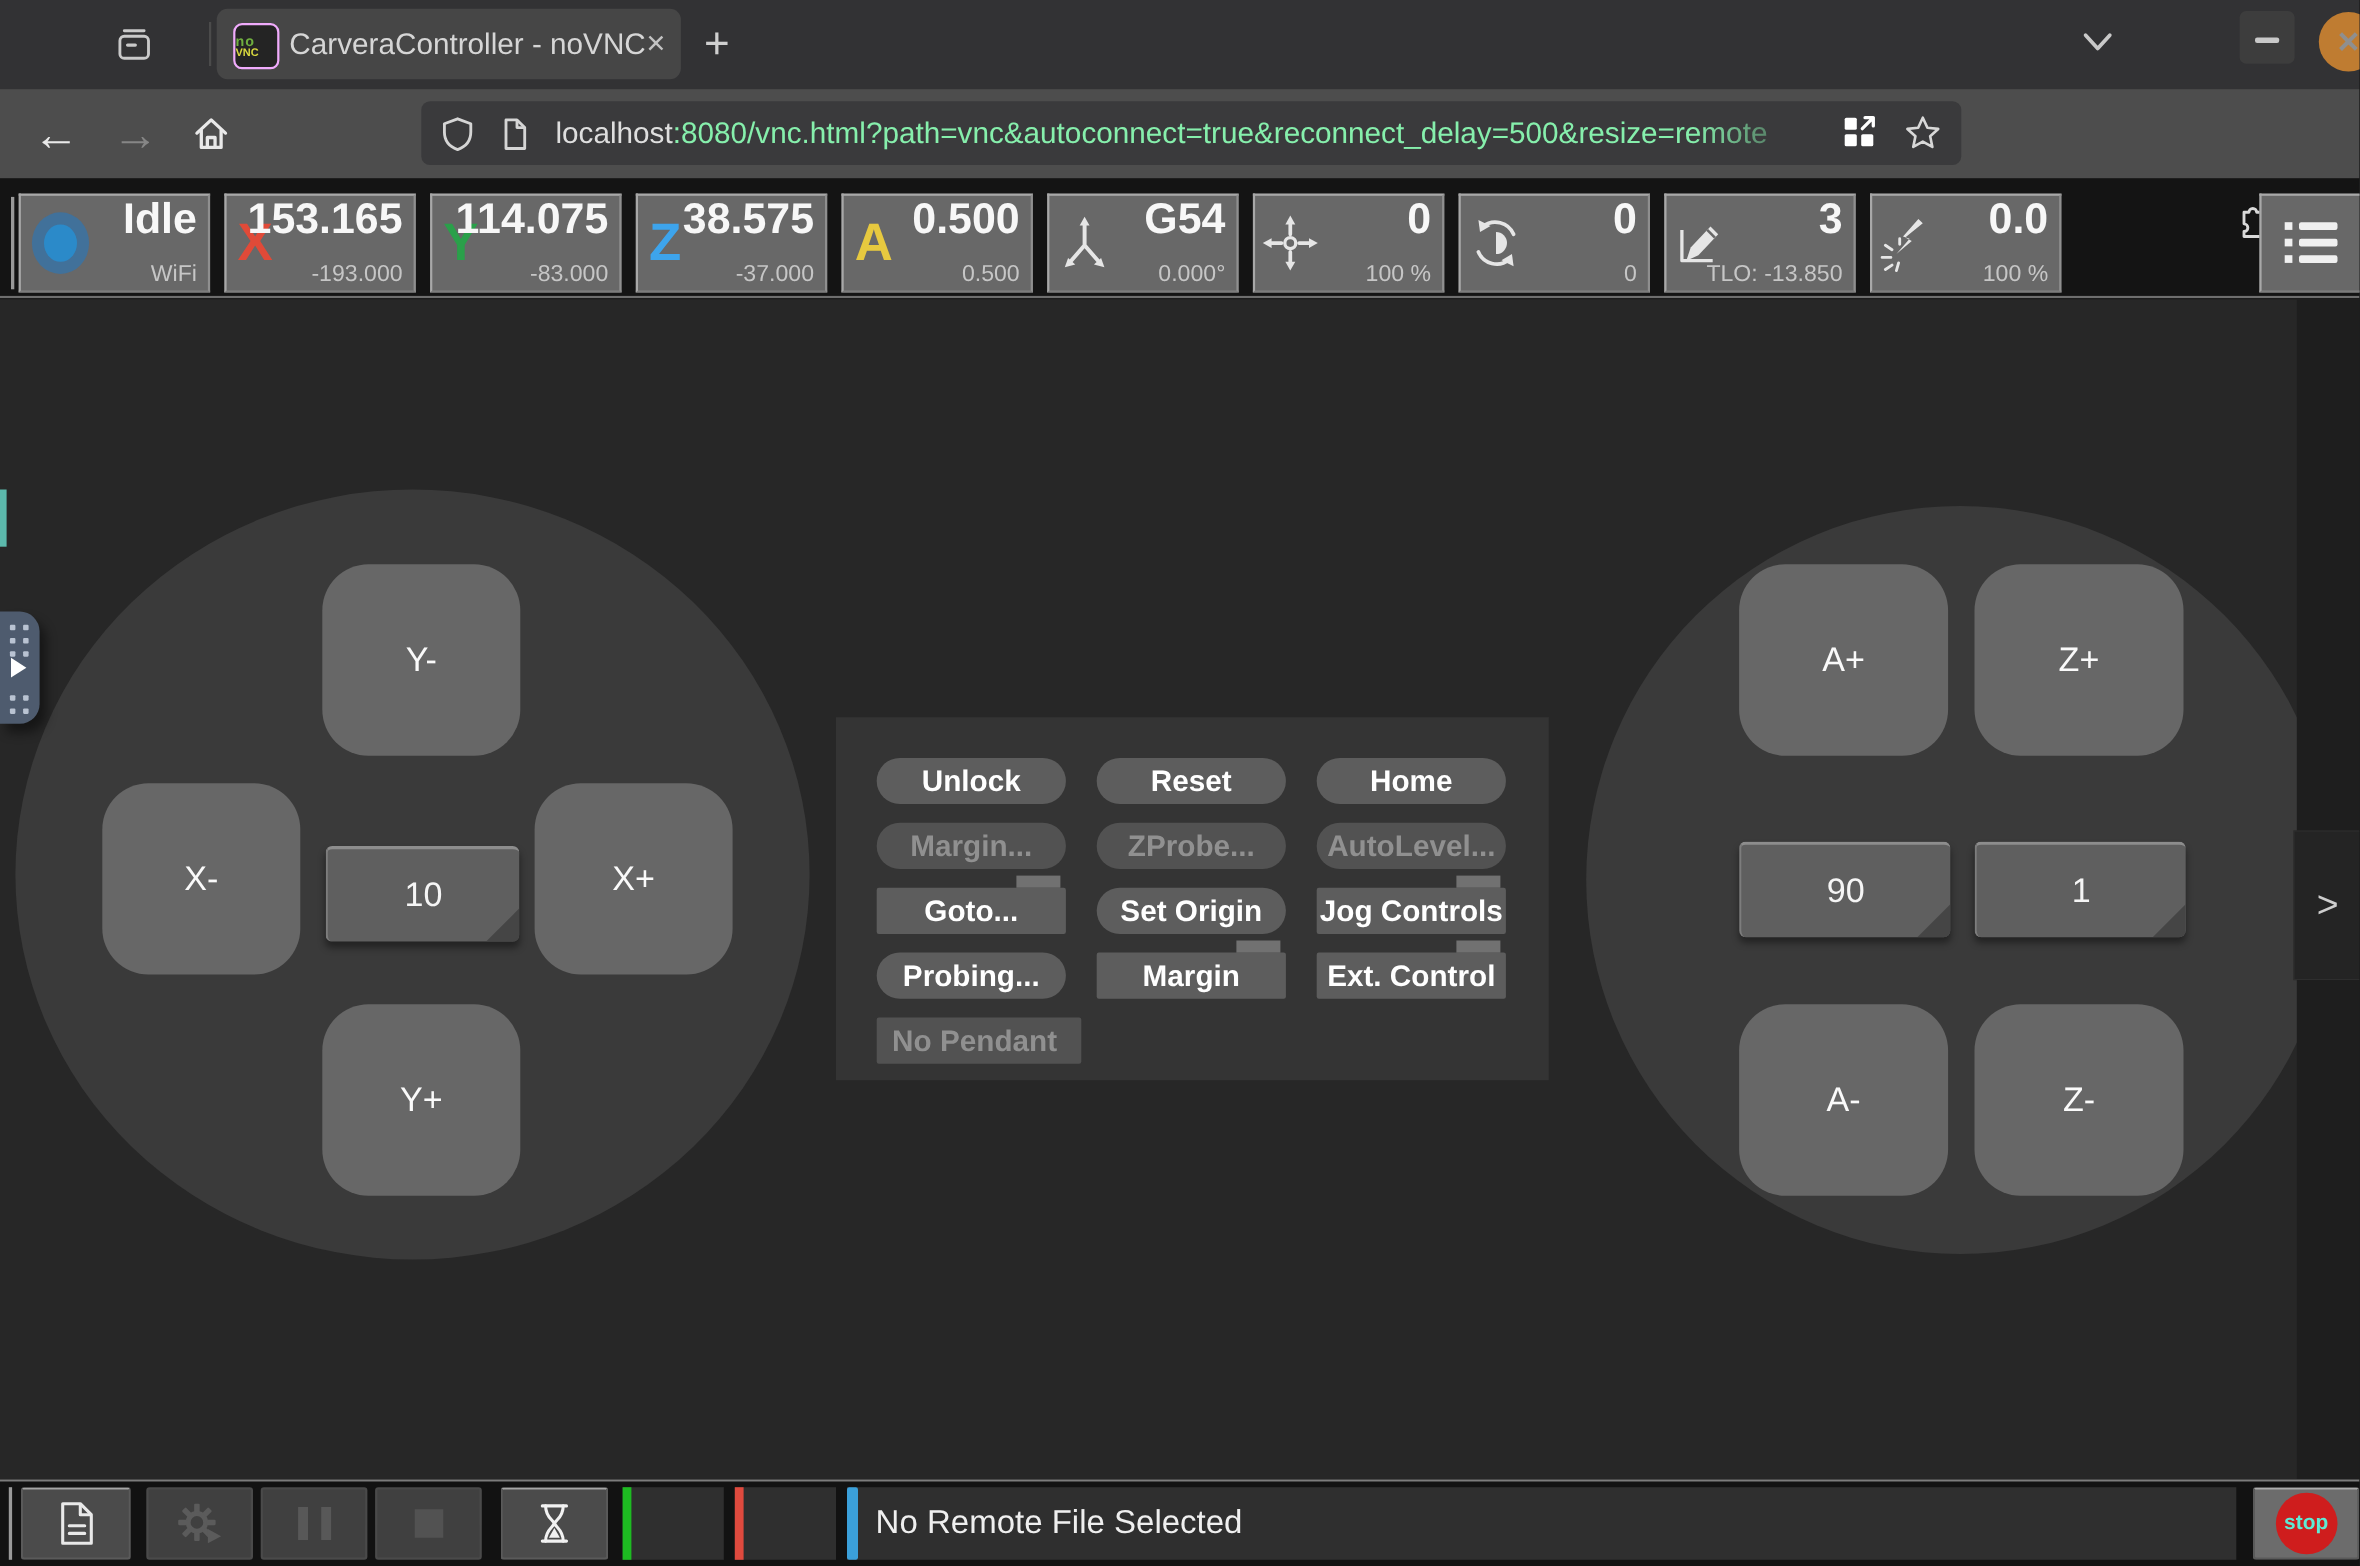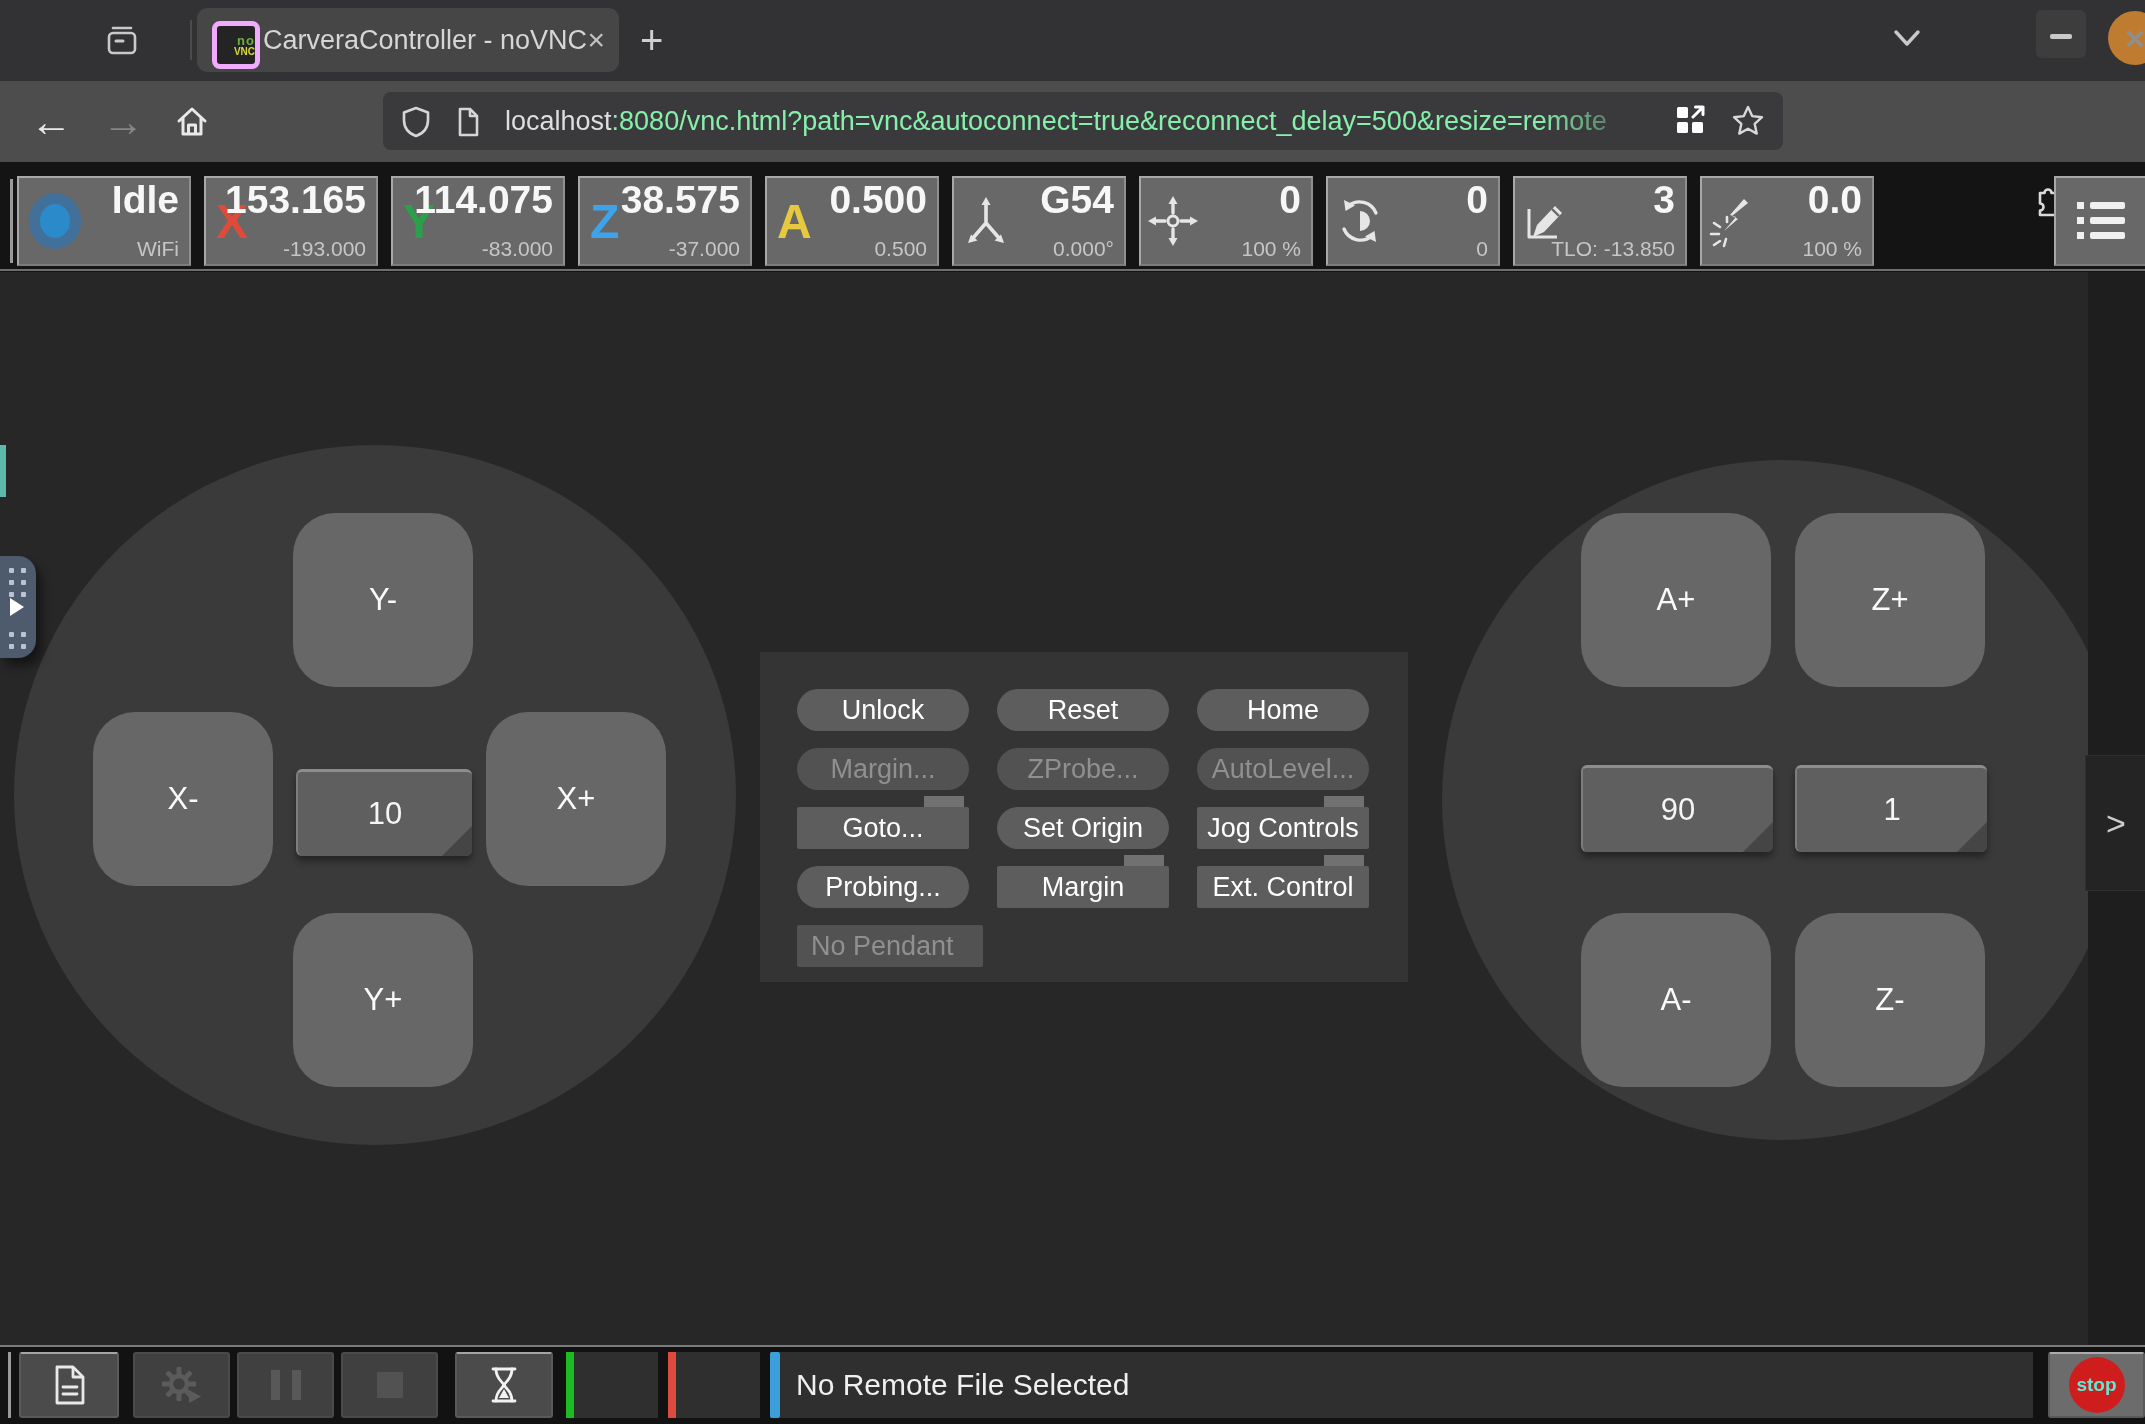--- a/index.html
+++ b/index.html
@@ -4,22 +4,22 @@
 <style>
   html,body{margin:0;padding:0;}
   body{width:2145px;height:1424px;position:relative;overflow:hidden;background:#141414;
        font-family:"Liberation Sans",sans-serif;-webkit-font-smoothing:antialiased;}
 
   
   .tabbar{position:absolute;top:0;left:0;width:2145px;height:81px;background:#323234;}
   .ffview{position:absolute;left:103px;top:21px;}
   .tabsep{position:absolute;left:190px;top:20px;width:2px;height:40px;background:#4b4b4b;}
   .tab{position:absolute;left:197px;top:8px;width:422px;height:64px;background:#464646;border-radius:10px;}
-  .favicon{position:absolute;left:15px;top:13px;width:38px;height:38px;background:#242424;border:5px solid #f0abfc;
-           border-radius:8px;display:flex;flex-direction:column;align-items:flex-end;justify-content:center;line-height:1;}
+  .favicon{position:absolute;left:15px;top:13px;width:38px;height:38px;background:#242424;border:2px solid #f0abfc;
+           border-radius:8px;display:flex;flex-direction:column;align-items:flex-start;justify-content:center;line-height:1;}
   .fav-no{color:#6fae3f;font-size:13px;font-weight:bold;letter-spacing:1px;}
   .fav-vnc{color:#d8d83f;font-size:10px;font-weight:bold;}
   .tab-title{position:absolute;left:66px;top:0;height:64px;display:flex;align-items:center;
              font-size:27px;color:#d6d6d6;white-space:nowrap;}
   .tab-close{position:absolute;right:14px;top:0;height:64px;display:flex;align-items:center;
              font-size:30px;color:#c3c3c3;}
   .newtab{position:absolute;left:640px;top:0;height:81px;display:flex;align-items:center;
           font-size:40px;color:#cfcfcf;}
   .chevron{position:absolute;left:1890px;top:26px;}
   .minbtn{position:absolute;left:2036px;top:10px;width:50px;height:48px;background:#3d3d3d;border-radius:6px;}
@@ -82,21 +82,21 @@
   .b-zm{left:1795px;top:641px;width:190px;height:174px;}
   .spin{position:absolute;background:#5f5f5f;border-radius:6px;color:#f5f5f5;font-size:31px;
         display:flex;align-items:center;justify-content:center;overflow:hidden;
         border-top:3px solid #8d8d8d;border-left:2px solid #7d7d7d;box-shadow:0 5px 7px rgba(0,0,0,.4);}
   .spin::after{content:"";position:absolute;right:0;bottom:0;width:0;height:0;
         border-left:30px solid transparent;border-bottom:30px solid #454545;}
   .sp-10{left:296px;top:497px;width:174px;height:84px;}
   .sp-90{left:1581px;top:493px;width:190px;height:84px;}
   .sp-1{left:1795px;top:493px;width:190px;height:84px;}
 
-  .panel{position:absolute;left:760px;top:380px;width:648px;height:330px;background:#343434;}
+  .panel{position:absolute;left:760px;top:380px;width:648px;height:330px;background:#343434;font-weight:bold;}
   .pbtn{position:absolute;width:172px;height:42px;display:flex;align-items:center;justify-content:center;
         font-size:27px;color:#fff;background:#5d5d5d;box-sizing:border-box;}
   .pill{border-radius:21px;}
   .rectb{border-radius:2px;}
   .dis{color:#909090;background:#525252;}
   .notch::after{content:"";position:absolute;top:-11px;right:5px;width:40px;height:11px;background:#717171;}
   .r1{top:37px;} .r2{top:96px;} .r3{top:155px;} .r4{top:214px;} .r5{top:273px;}
   .c1{left:37px;} .c2{left:237px;} .c3{left:437px;}
   .pend{width:186px;justify-content:flex-start;padding-left:14px;}
 

